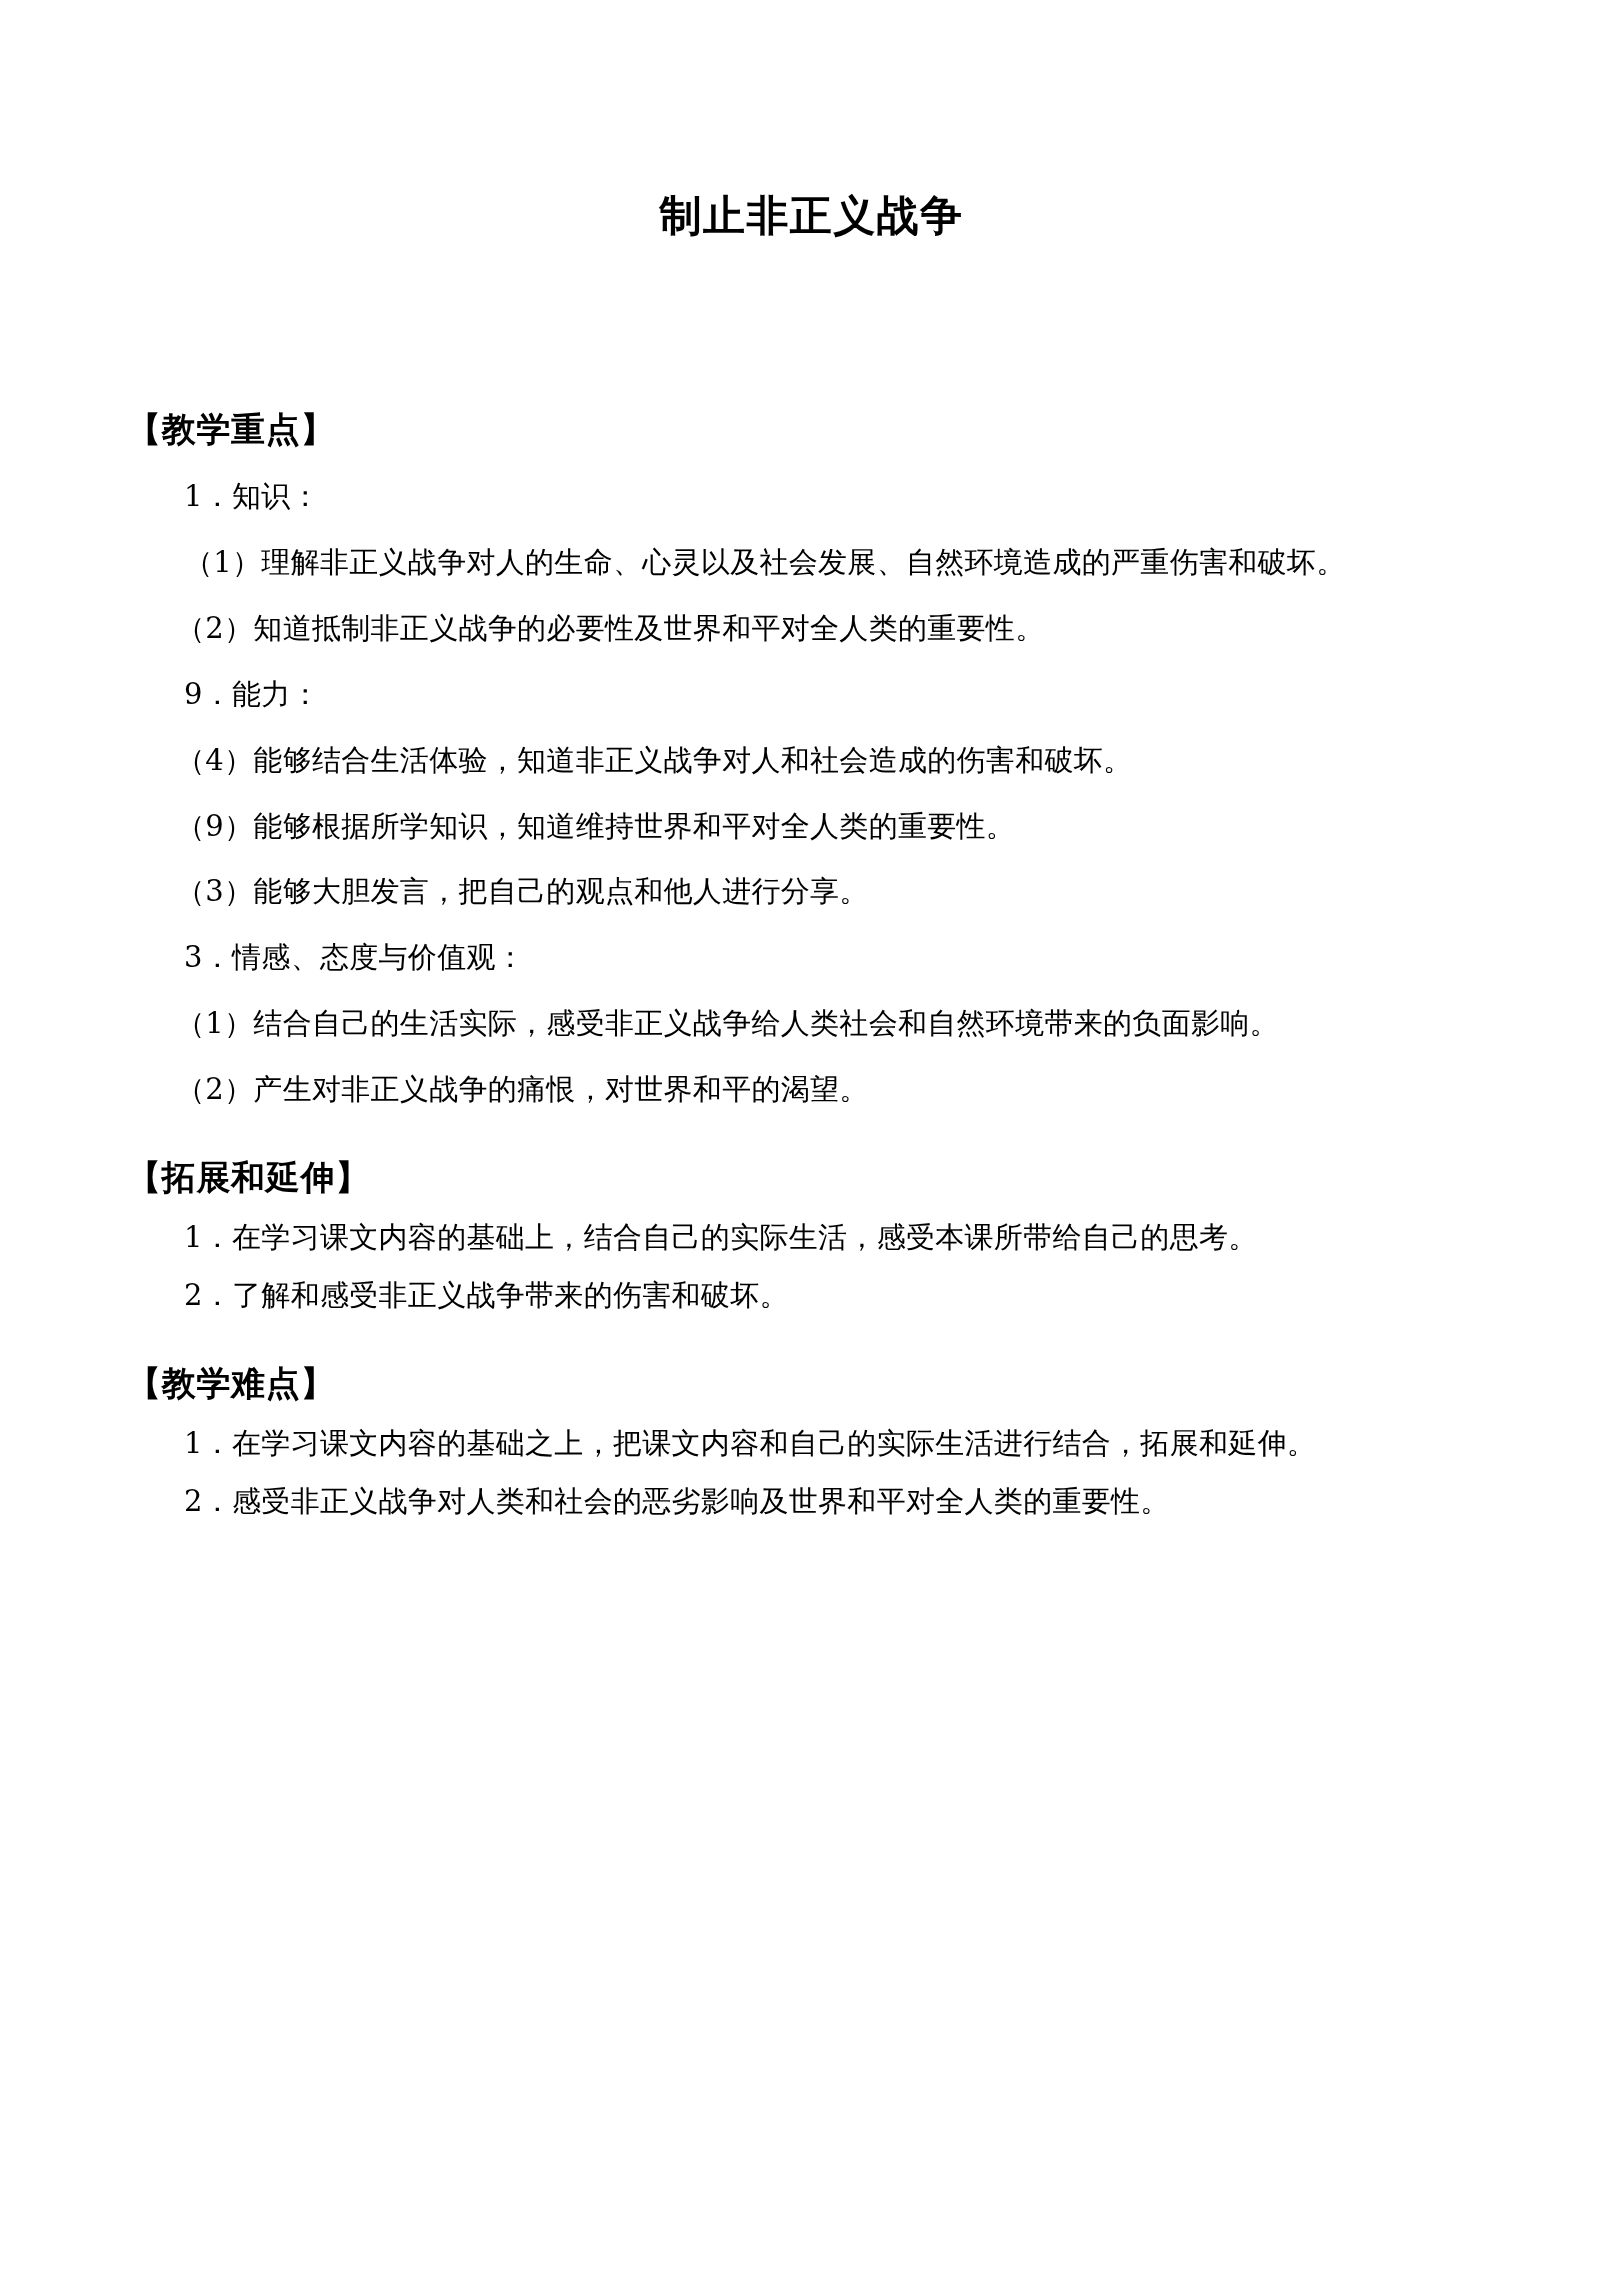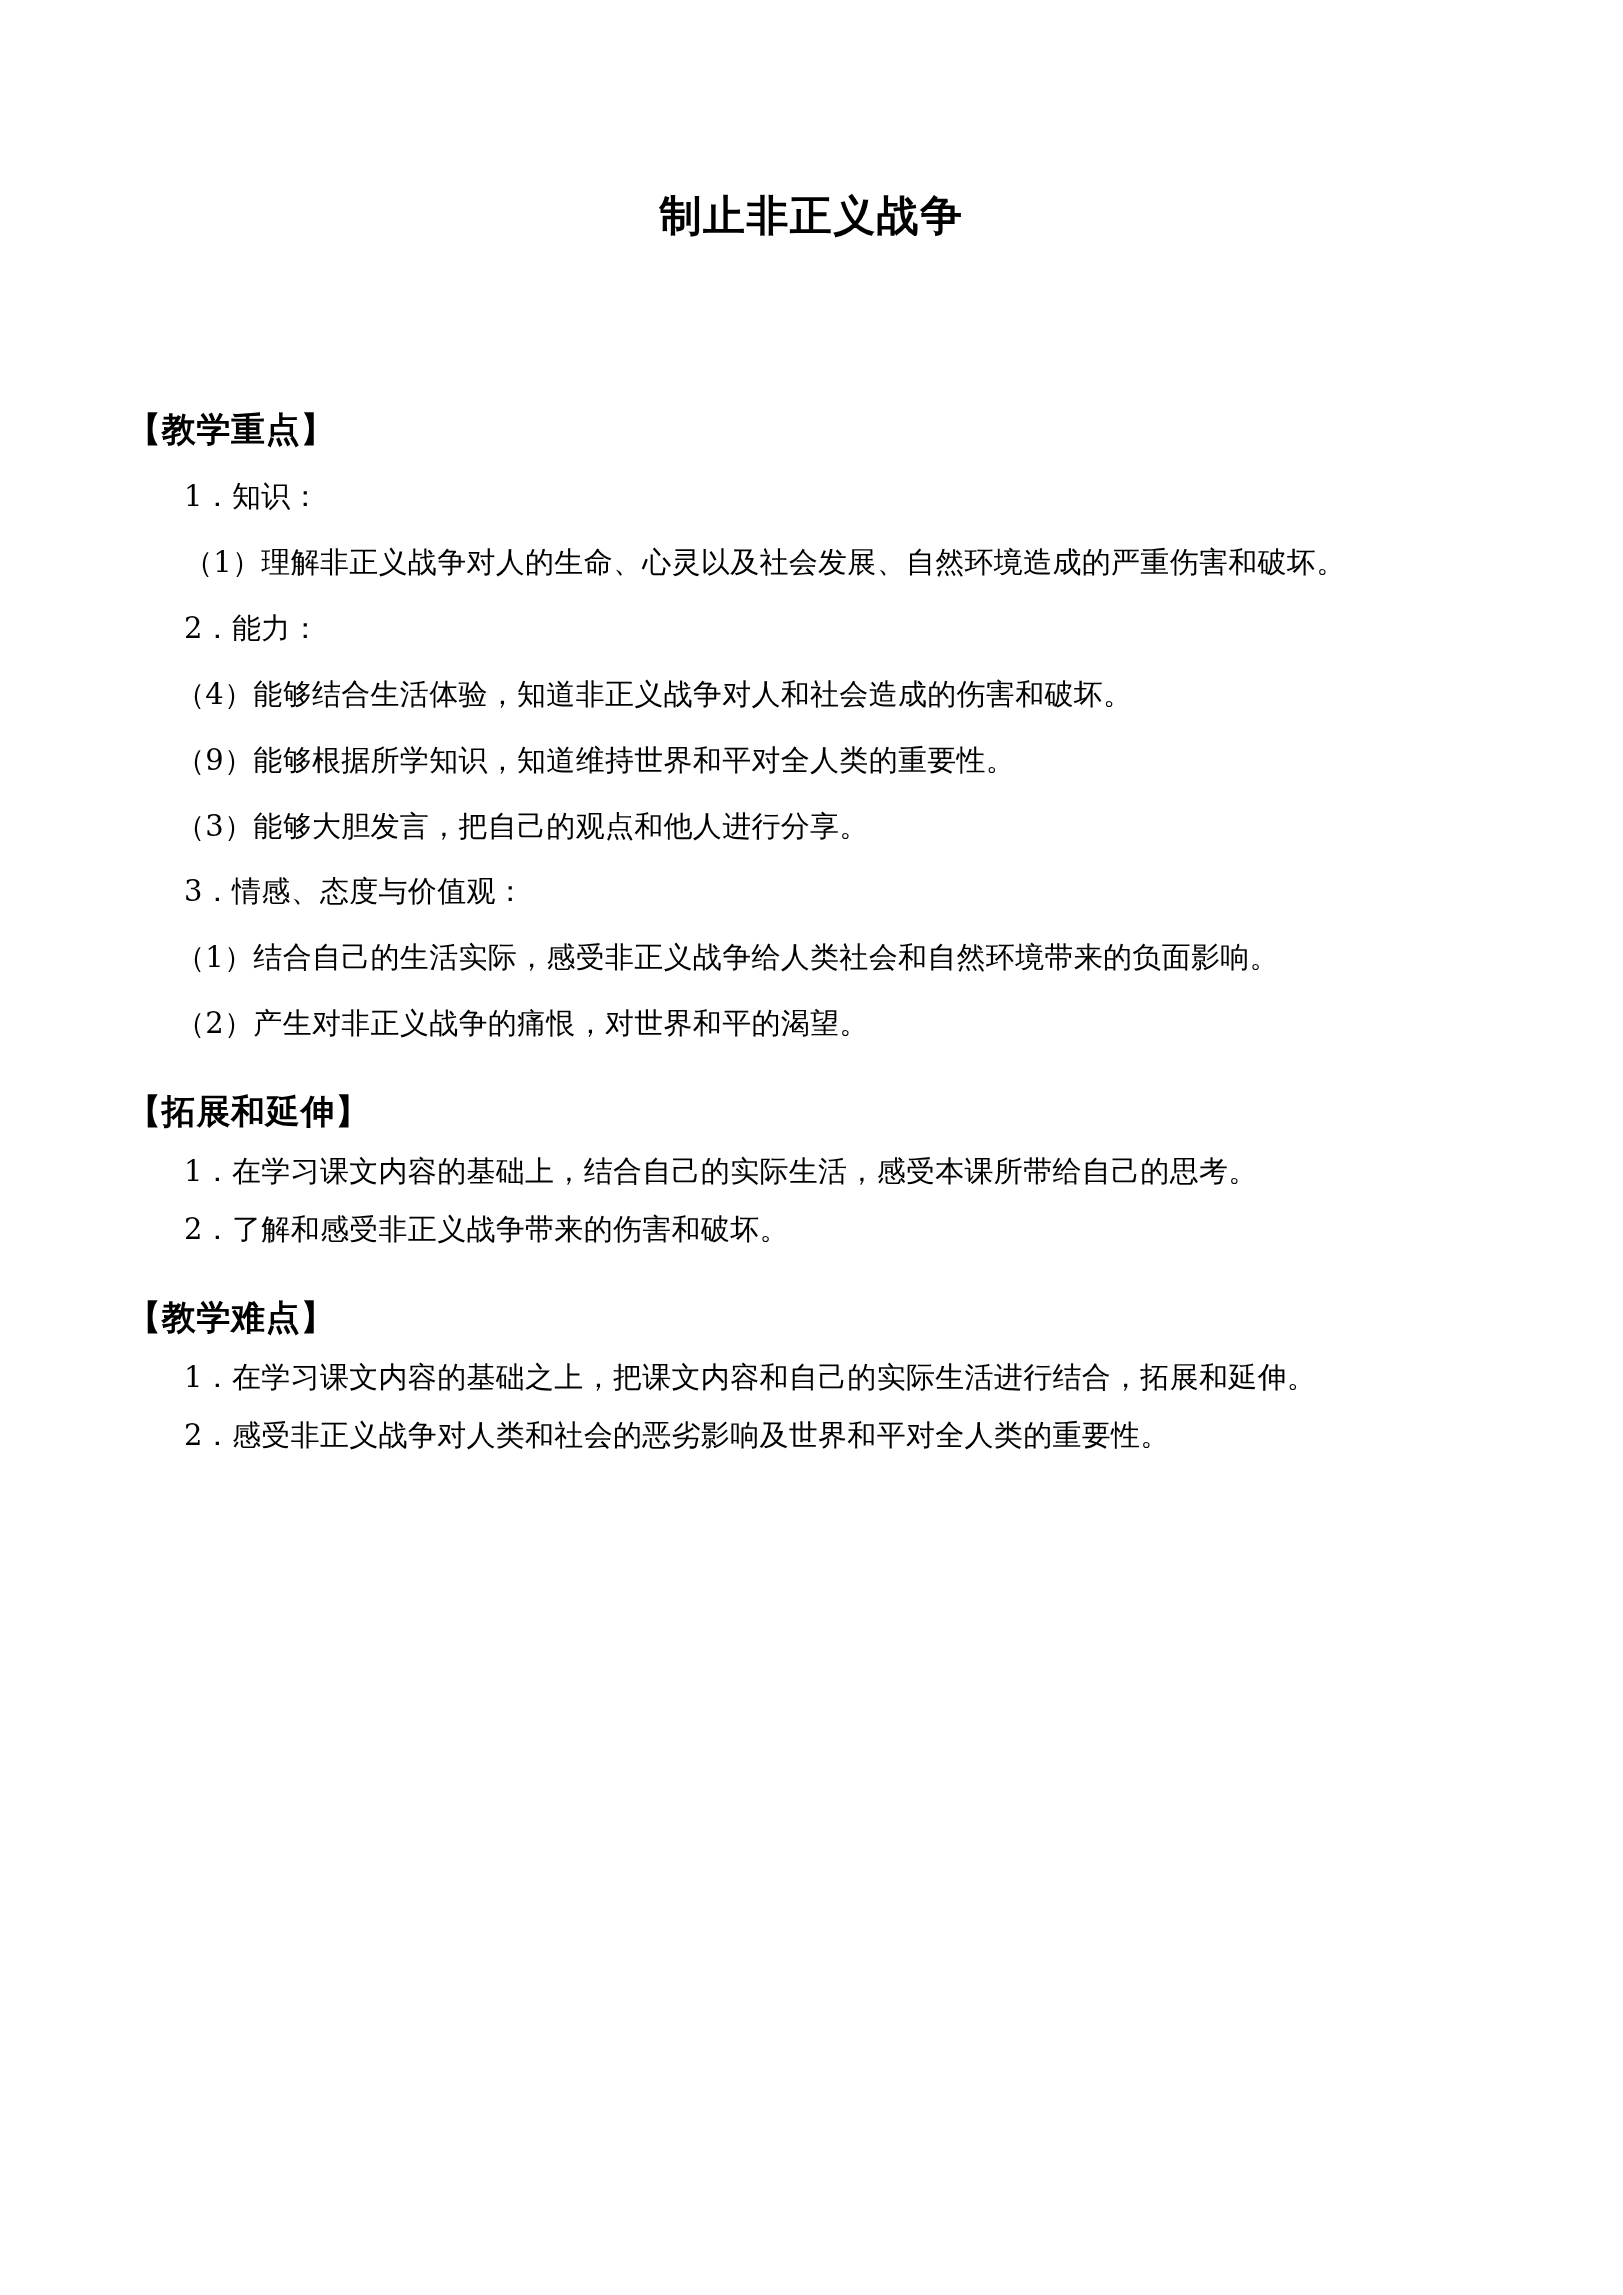--- a/index.html
+++ b/index.html
@@ -105,21 +105,22 @@
 
   <div class="content" style="top:409px;">
 
     <div class="heading-block">
       <div class="section-heading">【教学重点】</div>
     </div>
 
     <div class="group">
       <p class="para indent">1．知识：</p>
       <p class="para indent">（1）理解非正义战争对人的生命、心灵以及社会发展、自然环境造成的严重伤害和破坏。</p>
-      <p class="para indent">2．能力：</p>
+      <p class="para indent-sub">（2）知道抵制非正义战争的必要性及世界和平对全人类的重要性。</p>
+      <p class="para indent">9．能力：</p>
       <p class="para indent-sub">（4）能够结合生活体验，知道非正义战争对人和社会造成的伤害和破坏。</p>
       <p class="para indent-sub">（9）能够根据所学知识，知道维持世界和平对全人类的重要性。</p>
       <p class="para indent-sub">（3）能够大胆发言，把自己的观点和他人进行分享。</p>
       <p class="para indent">3．情感、态度与价值观：</p>
       <p class="para indent-sub">（1）结合自己的生活实际，感受非正义战争给人类社会和自然环境带来的负面影响。</p>
       <p class="para indent-sub">（2）产生对非正义战争的痛恨，对世界和平的渴望。</p>
     </div>
 
     <div class="heading-block-mid">
       <div class="section-heading">【拓展和延伸】</div>

